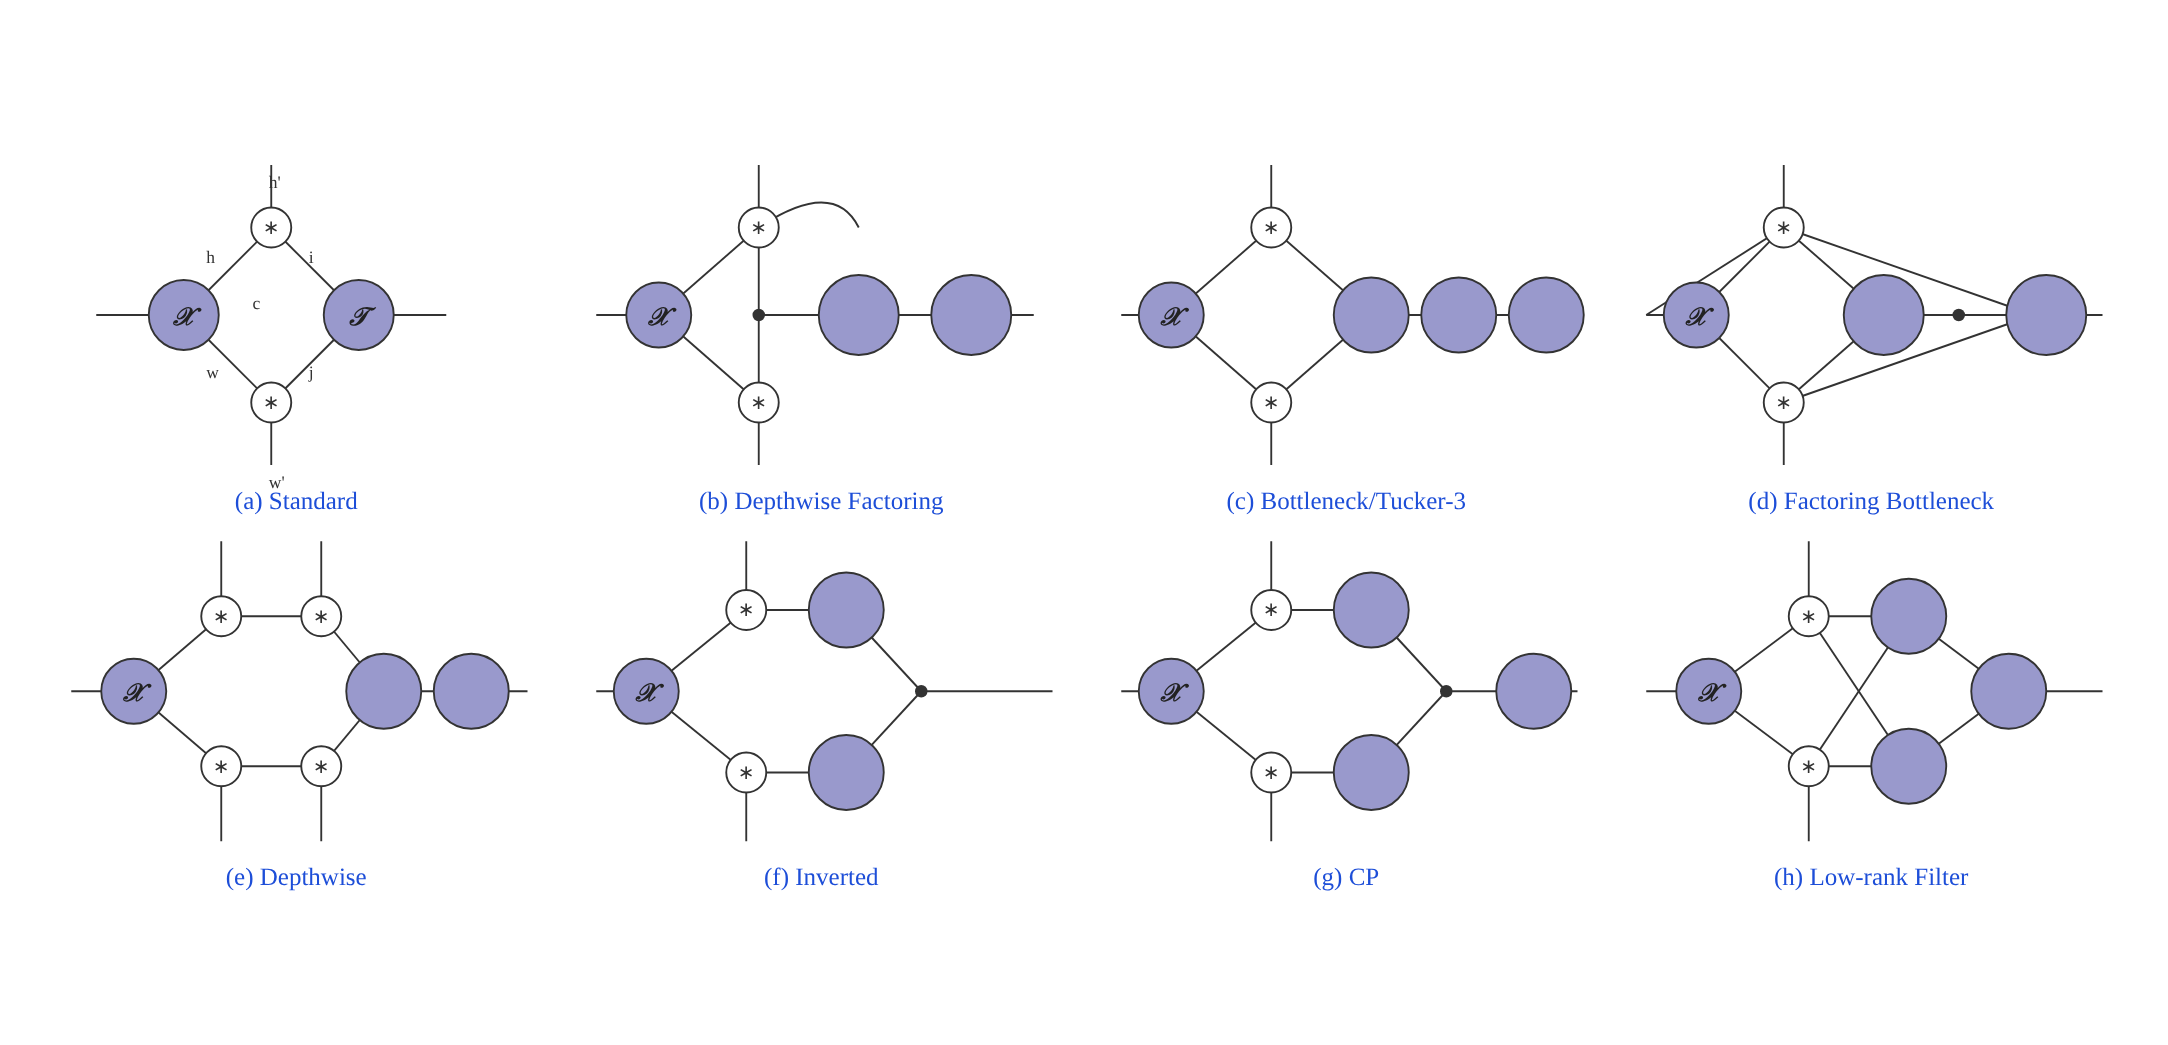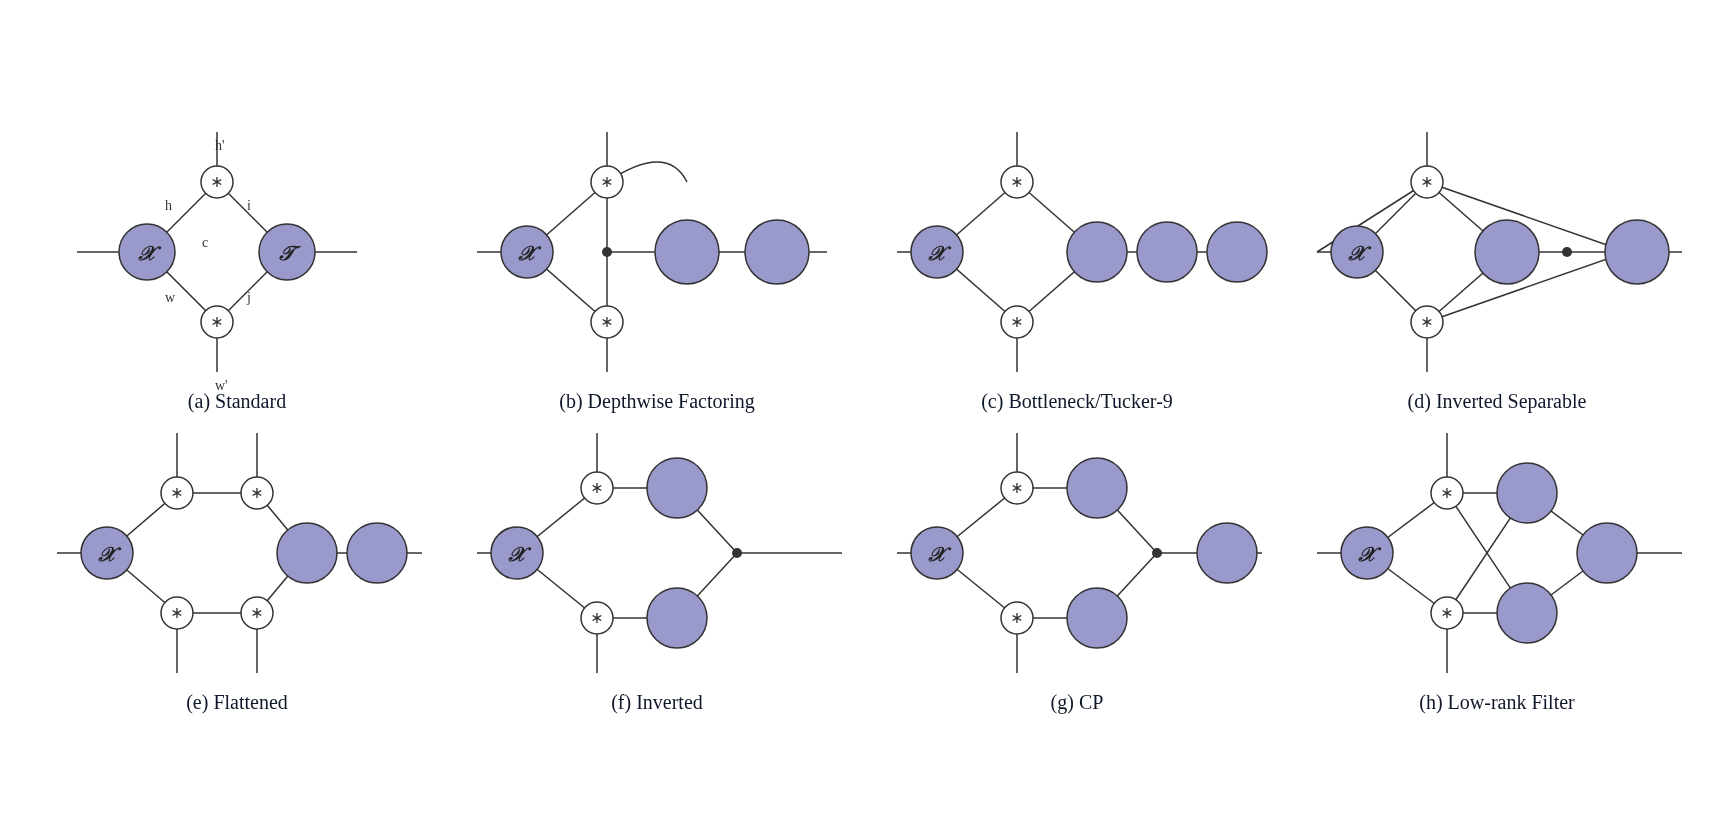--- a/index.html
+++ b/index.html
@@ -39,21 +39,21 @@
     }
     .diagram-canvas {
       position: relative;
       width: 380px;
       height: 260px;
     }
     .caption {
       font-size: 20px;
       text-align: center;
       margin-top: 8px;
-      color: #0f172a;
+      color: #1d4ed8;
     }
 
     
     svg {
       overflow: visible;
     }
 
     
     .node-circle-small {
       fill: white;
@@ -198,21 +198,21 @@
           <text x="130" y="65" text-anchor="middle" font-size="16" fill="#333">∗</text>
 
           <circle cx="130" cy="200" r="16" class="node-circle-small"></circle>
           <text x="130" y="205" text-anchor="middle" font-size="16" fill="#333">∗</text>
 
           <circle cx="210" cy="130" r="30" class="node-circle-large"></circle>
           <circle cx="280" cy="130" r="30" class="node-circle-large"></circle>
           <circle cx="350" cy="130" r="30" class="node-circle-large"></circle>
         </svg>
       </div>
-      <div class="caption">(c) Bottleneck/Tucker-9</div>
+      <div class="caption">(c) Bottleneck/Tucker-3</div>
     </div>
 
     <div class="diagram-cell">
       <div class="diagram-canvas">
         <svg width="380" height="260" viewBox="0 0 380 260">
 
           <line x1="10" y1="130" x2="50" y2="130" class="edge"></line>
           <line x1="50" y1="130" x2="120" y2="60" class="edge"></line>
           <line x1="50" y1="130" x2="120" y2="200" class="edge"></line>
           <line x1="120" y1="60" x2="10" y2="130" class="edge"></line>
@@ -239,21 +239,21 @@
           <circle cx="120" cy="200" r="16" class="node-circle-small"></circle>
           <text x="120" y="205" text-anchor="middle" font-size="16" fill="#333">∗</text>
 
           <circle cx="200" cy="130" r="32" class="node-circle-large"></circle>
 
           <circle cx="260" cy="130" r="5" class="dot"></circle>
 
           <circle cx="330" cy="130" r="32" class="node-circle-large"></circle>
         </svg>
       </div>
-      <div class="caption">(d) Inverted Separable</div>
+      <div class="caption">(d) Factoring Bottleneck</div>
     </div>
 
   </div>
 
   <div class="row">
 
     <div class="diagram-cell">
       <div class="diagram-canvas">
         <svg width="380" height="260" viewBox="0 0 380 260">
 
@@ -283,21 +283,21 @@
           <circle cx="130" cy="190" r="16" class="node-circle-small"></circle>
           <text x="130" y="195" text-anchor="middle" font-size="16" fill="#333">∗</text>
 
           <circle cx="210" cy="190" r="16" class="node-circle-small"></circle>
           <text x="210" y="195" text-anchor="middle" font-size="16" fill="#333">∗</text>
 
           <circle cx="260" cy="130" r="30" class="node-circle-large"></circle>
           <circle cx="330" cy="130" r="30" class="node-circle-large"></circle>
         </svg>
       </div>
-      <div class="caption">(e) Flattened</div>
+      <div class="caption">(e) Depthwise</div>
     </div>
 
     <div class="diagram-cell">
       <div class="diagram-canvas">
         <svg width="380" height="260" viewBox="0 0 380 260">
 
           <line x1="10" y1="130" x2="50" y2="130" class="edge"></line>
           <line x1="50" y1="130" x2="130" y2="65" class="edge"></line>
           <line x1="50" y1="130" x2="130" y2="195" class="edge"></line>
           <line x1="130" y1="65" x2="210" y2="65" class="edge"></line>

